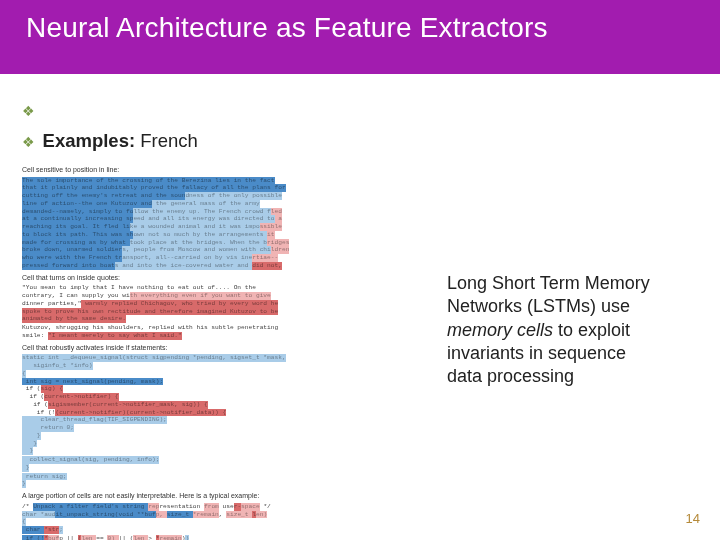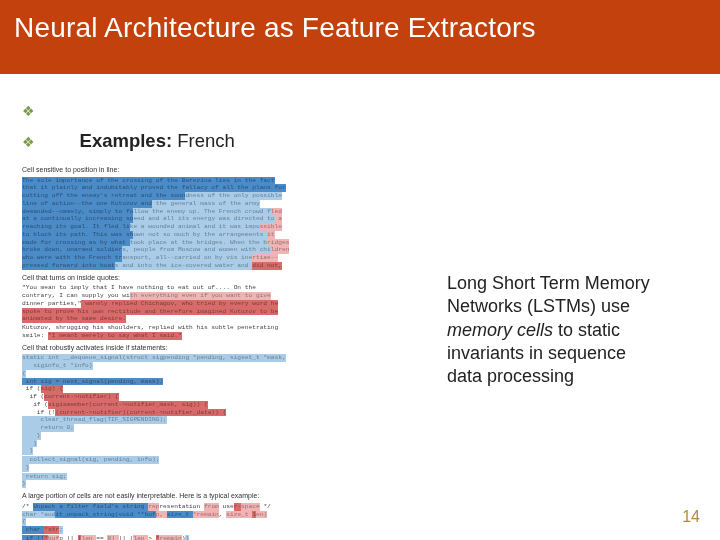--- a/index.html
+++ b/index.html
@@ -4,23 +4,23 @@
 <style>
   * { margin: 0; padding: 0; box-sizing: border-box; }
   body {
     width: 720px; height: 540px;
     font-family: Arial, Helvetica, sans-serif;
     background: #fff;
     position: relative;
     overflow: hidden;
   }
   .title-bar {
-    background: #c2410c;
+    background: #a21caf;
     color: #fff;
-    padding: 12px 18px 30px 14px;
+    padding: 12px 18px 30px 26px;
   }
   .title-bar h1 {
     font-weight: 400;
     font-size: 28px;
     letter-spacing: 0.2px;
   }
   .content {
     padding: 24px 22px 0 22px;
   }
   .bullet {
@@ -31,21 +31,21 @@
     margin-bottom: 8px;
     line-height: 1.35;
   }
   .diamond {
     font-size: 14px;
     color: #7a9a4a;
     margin-right: 8px;
     margin-top: 4px;
     flex-shrink: 0;
   }
-  .bullet b { font-weight: 700; margin-left: 37px; }
+  .bullet b { font-weight: 700; }
   .figure-area {
     margin-top: 6px;
     display: flex;
   }
   .viz {
     width: 405px;
     font-family: "Courier New", monospace;
     font-size: 6.2px;
     line-height: 1.25;
     color: #444;
@@ -70,21 +70,21 @@
     padding: 110px 18px 0 20px;
     font-size: 18px;
     color: #222;
     line-height: 1.3;
   }
   .caption em { }
   .pagenum {
     position: absolute;
     right: 20px;
     bottom: 14px;
-    font-size: 16px;
+    font-size: 13px;
     color: #b58a3a;
   }
 </style>
 </head>
 <body>
 
 <div class="title-bar">
   <h1>Neural Architecture as Feature Extractors</h1>
 </div>
 
@@ -153,19 +153,19 @@
       <div class="row"><span class="w">/* </span><span class="b">Unpack a filter field's string </span><span class="lr">rep</span><span class="w">resentation </span><span class="lr">from</span><span class="w"> use</span><span class="r">r-</span><span class="lr">space</span><span class="w"> */</span></div>
       <div class="row"><span class="lb">char *aud</span><span class="b">it_unpack_string(void **buf</span><span class="lr">p, </span><span class="b">size_t </span><span class="lr">*remain</span><span class="w">, </span><span class="lr">size_t </span><span class="r">l</span><span class="lr">en)</span></div>
       <div class="row"><span class="lb">{</span></div>
       <div class="row"><span class="b"> char </span><span class="r">*str</span><span class="lb">;</span></div>
       <div class="pad"></div>
       <div class="row"><span class="b"> if (!</span><span class="r">*</span><span class="lr">buf</span><span class="w">p || </span><span class="r">(</span><span class="lr">len </span><span class="w">== </span><span class="lr">0) </span><span class="w">|| (</span><span class="lr">len </span><span class="w">&gt; </span><span class="r">*</span><span class="lr">remain</span><span class="w">)</span><span class="lb">)</span></div>
 
     </div>
 
     <div class="caption">
-      <span>Long Short Term Memory Networks (LSTMs) use </span><em>memory cells</em><span> to static invariants in sequence data processing</span>
+      <span>Long Short Term Memory Networks (LSTMs) use </span><em>memory cells</em><span> to exploit invariants in sequence data processing</span>
     </div>
   </div>
 
 </div>
 
 <div class="pagenum">14</div>
 
 </body></html>

